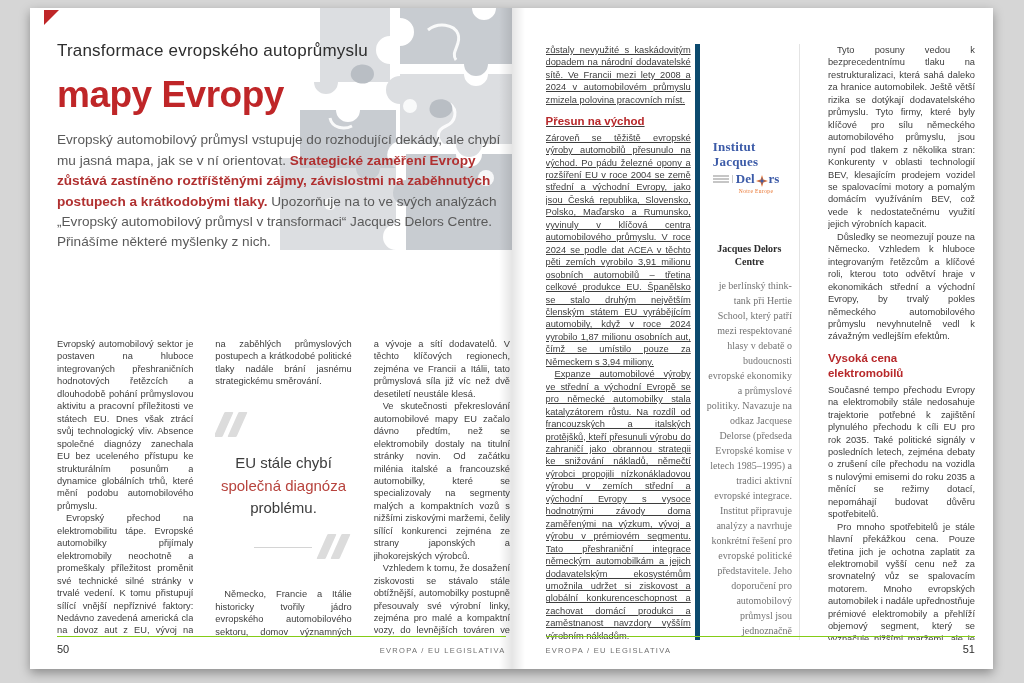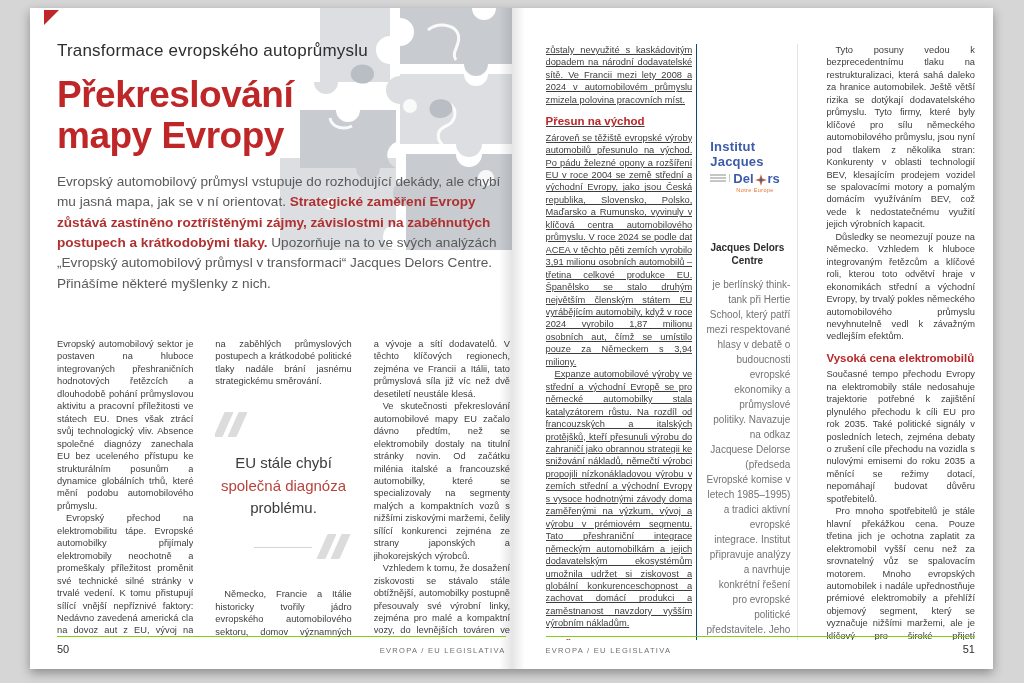--- a/index.html
+++ b/index.html
@@ -80,22 +80,22 @@
     position:absolute;left:34px;right:18px;top:36px;height:596px;
     display:flex;overflow:hidden;
   }
   .rc{font-size:9.3px;line-height:1.34;color:#3d3d3d;text-align:justify;overflow:hidden;}
   .rc p{margin:0;}
   .rc p.ind{text-indent:9px;}
   .rc1{width:162px;text-decoration:underline;}
   .rc3{width:164px;margin-left:24px;}
   .sidebar{
     width:95px;margin:0 4px;padding:0 7px;
-    border-left:1px solid #0c4a6e;border-right:1px solid #e4e4e4;
-    text-align:center;overflow:hidden;
+    border-left:5px solid #0c4a6e;border-right:1px solid #e4e4e4;
+    text-align:center;overflow:hidden;font-family:Liberation Serif, serif;
   }
   .logo{margin-top:96px;text-align:left;padding-left:6px;}
   .logo-l1,.logo-l2{font-size:13px;font-weight:bold;color:#3c5ba8;line-height:1.15;letter-spacing:.2px;}
   .logo-row{display:flex;align-items:center;margin-top:1px;}
   .logo-bars{display:flex;flex-direction:column;gap:1px;margin-right:3px;padding-right:3px;border-right:1px solid #c9c9c9;}
   .logo-bars i{display:block;width:16px;height:2px;background:#c6c6c6;}
   .logo-delors{font-size:13px;font-weight:bold;color:#3c5ba8;display:flex;align-items:flex-end;}
   .logo-star{margin:0 1px;}
   .logo-notre{font-size:5.5px;color:#e8712b;letter-spacing:.4px;margin:1px 0 0 26px;}
   .sb-heading{margin-top:48px;font-size:10px;font-weight:bold;color:#2c2c2c;line-height:1.3;}
@@ -134,21 +134,20 @@
       <g fill="#b9bec4">
         <path d="M176 92c6-2 14 0 16 6s-4 12-12 12-12-6-10-12c1-3 3-5 6-6z"></path>
         <path d="M96 58c8-4 18 0 18 8s-10 12-18 8-6-13 0-16z"></path>
       </g>
     </svg>
 
     <div class="pl-content">
       <div class="kicker">Transformace evropského autoprůmyslu</div>
 
       <h1 class="title">
-        <div>Překreslování</div>
         <div>mapy Evropy</div>
       </h1>
 
       <div class="lead">
         <span>Evropský automobilový průmysl vstupuje do rozhodující dekády, ale chybí mu jasná mapa, jak se v ní orientovat. </span><b>Strategické zaměření Evropy zůstává zastíněno roztříštěnými zájmy, závislostmi na zaběhnutých postupech a krátkodobými tlaky.</b><span> Upozorňuje na to ve svých analýzách „Evropský automobilový průmysl v transformaci“ Jacques Delors Centre. Přinášíme některé myšlenky z nich.</span>
       </div>
 
       <div class="cols">
         <div class="col">
           <p>Evropský automobilový sektor je postaven na hluboce integrovaných přeshraničních hodnotových řetězcích a dlouhodobě pohání průmyslovou aktivitu a pracovní příležitosti ve státech EU. Dnes však ztrácí svůj technologický vliv. Absence společné diagnózy zanechala EU bez uceleného přístupu ke strukturálním posunům a dynamice globálních trhů, které mění podobu automobilového průmyslu.</p>

